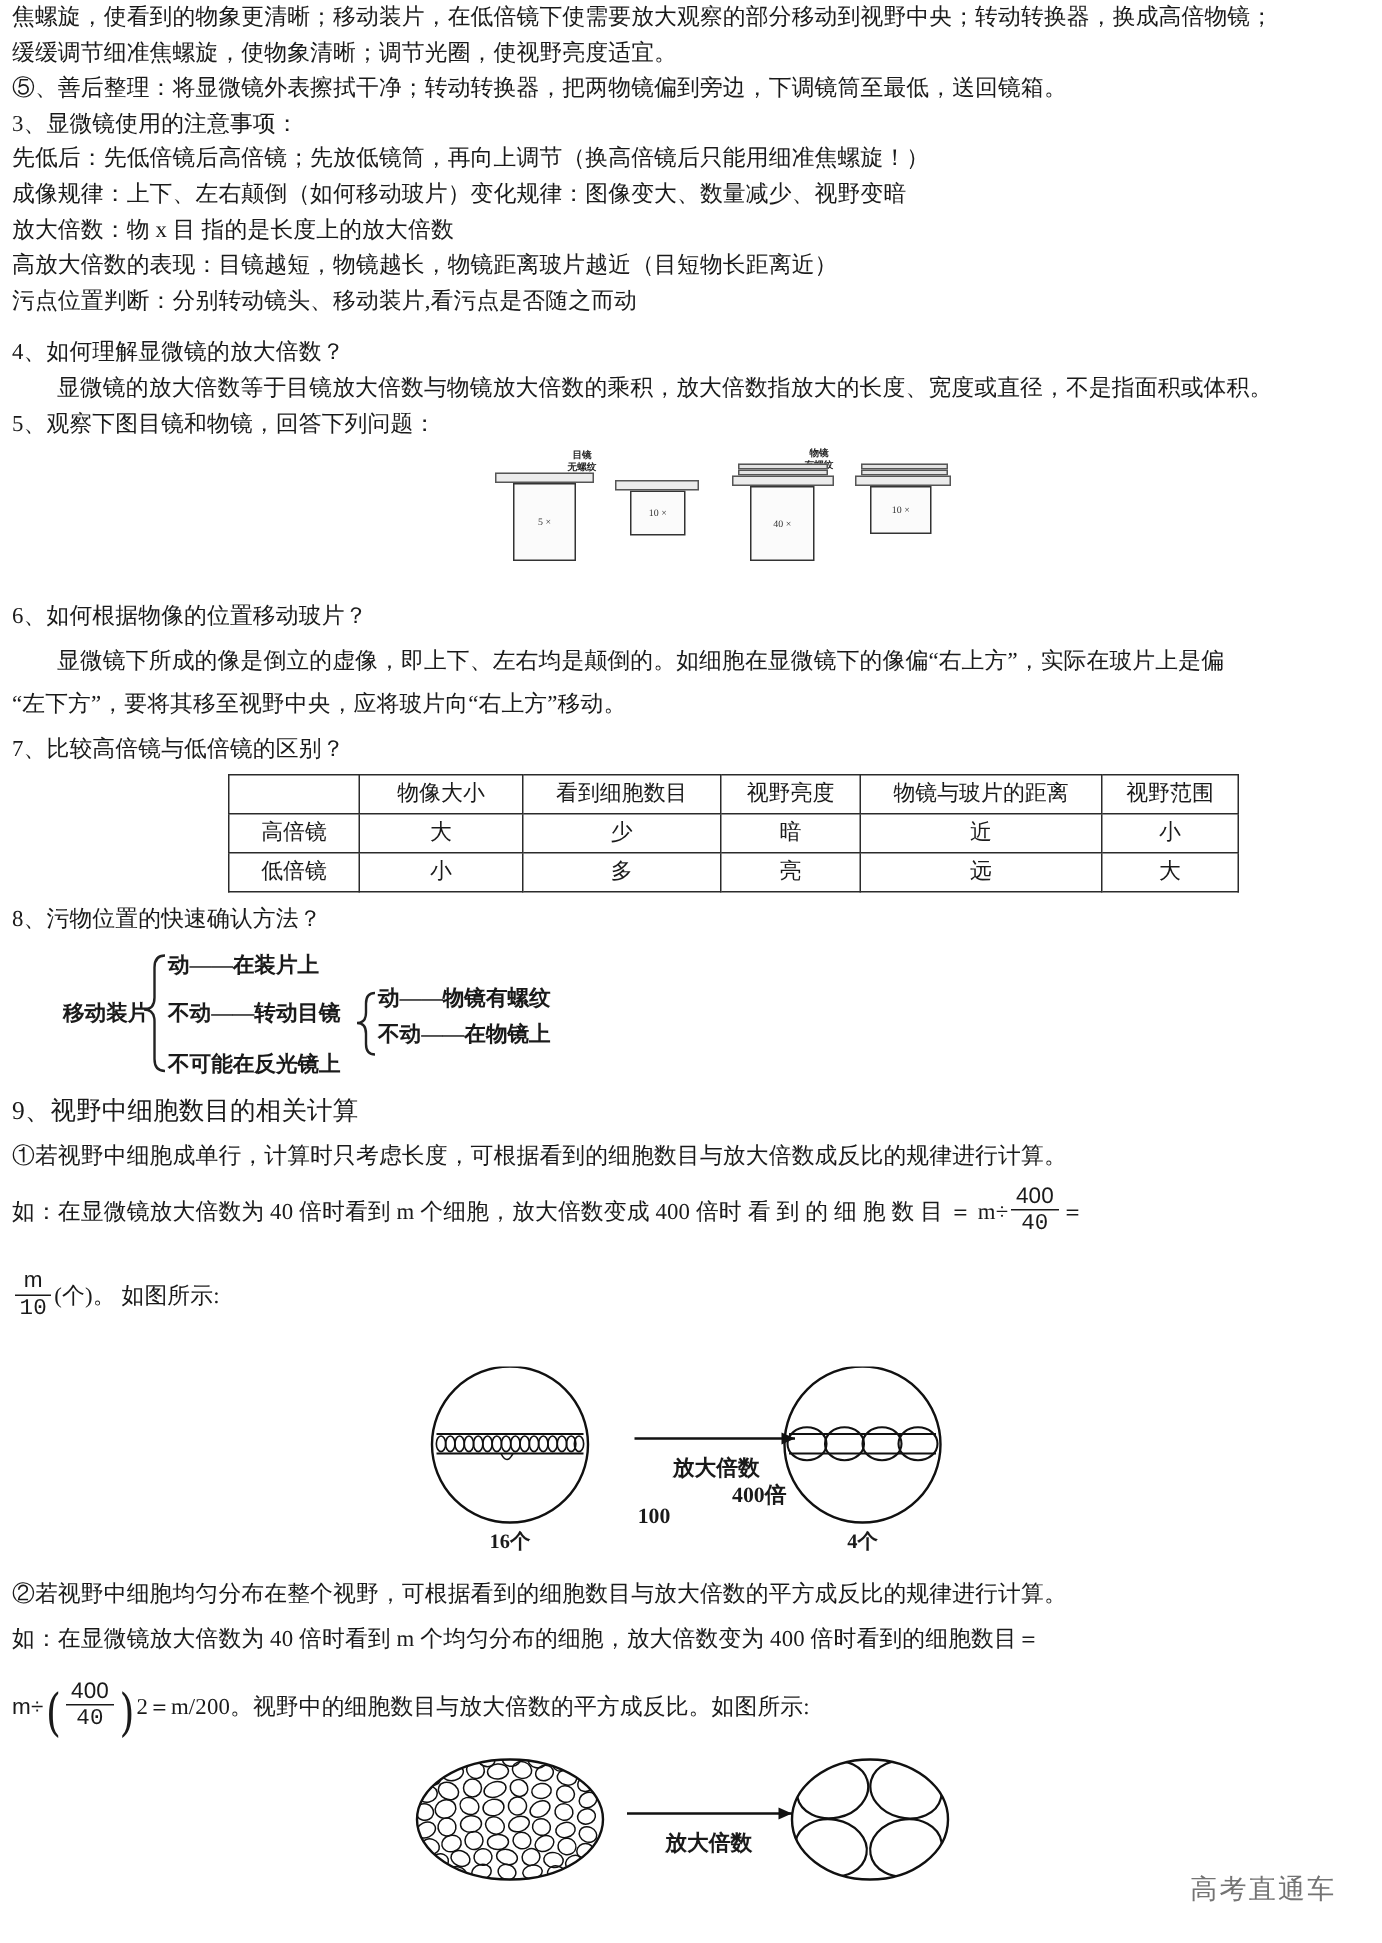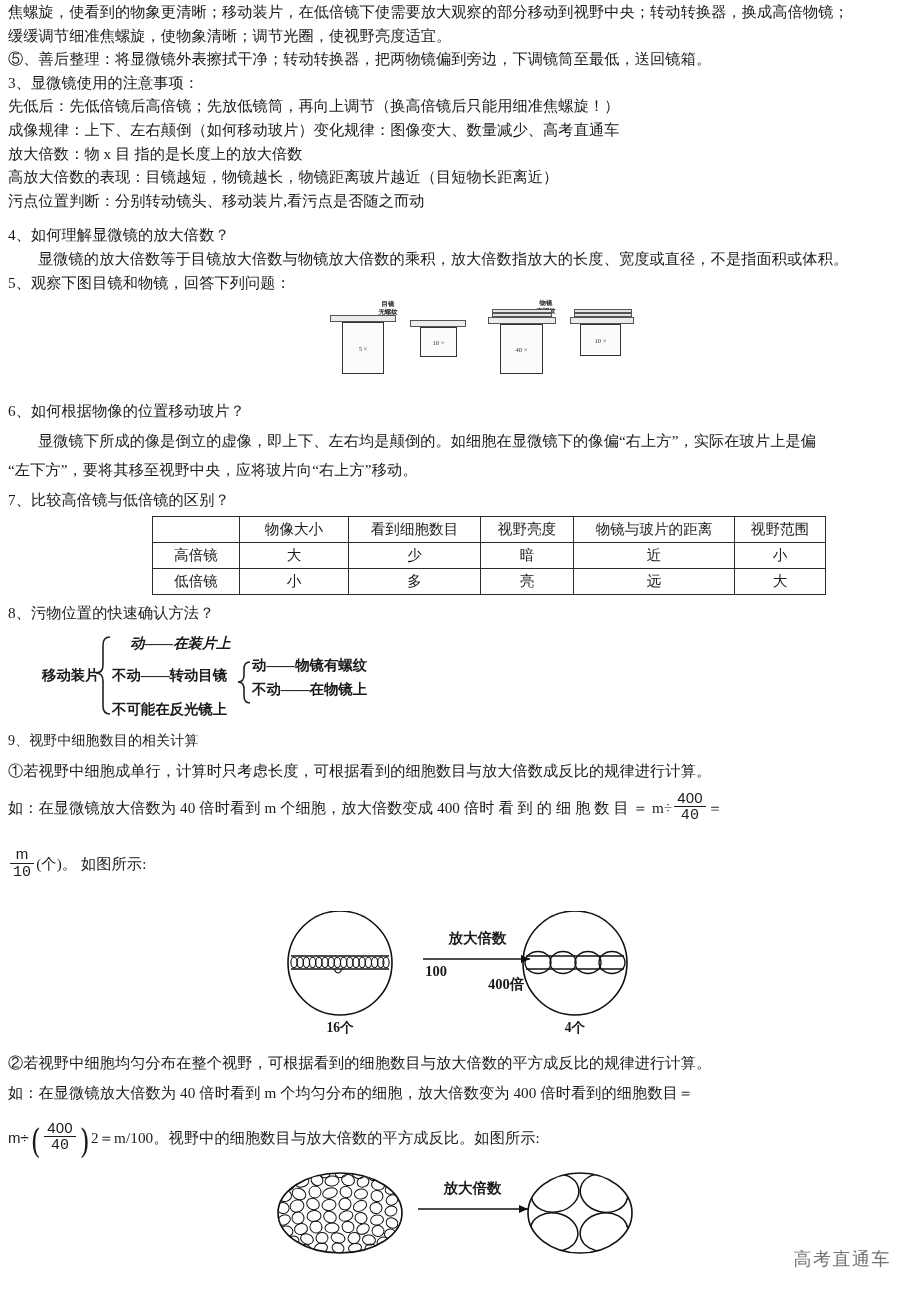--- a/index.html
+++ b/index.html
@@ -29,21 +29,21 @@
     white-space: nowrap;
   }
   .block {
     padding-left: 8px;
     padding-right: 18px;
   }
   .indent {
     text-indent: 30px;
   }
   .sec-head {
-    font-size: 14px;
+    font-size: 17px;
     line-height: 25px;
   }
   .gap-sm { height: 6px; }
   .gap-md { height: 11px; }
   .gap-lg { height: 18px; }
 
   
   .lens-fig {
     position: relative;
     width: 340px;
@@ -153,20 +153,21 @@
     text-align: center;
     white-space: nowrap;
   }
   .arrow-lbl {
     position: absolute;
     font-size: 14.5px;
     font-weight: bold;
     text-align: center;
     white-space: nowrap;
     font-family: "Liberation Serif", serif;
+    margin-top: 40px;
   }
 
   
   .watermark {
     position: absolute;
     right: 30px;
     bottom: 24px;
     font-size: 18px;
     color: #737373;
     letter-spacing: 1.5px;
@@ -180,21 +181,21 @@
 
   <div class="block body-text">
     <div>焦螺旋，使看到的物象更清晰；移动装片，在低倍镜下使需要放大观察的部分移动到视野中央；转动转换器，换成高倍物镜；</div>
     <div>缓缓调节细准焦螺旋，使物象清晰；调节光圈，使视野亮度适宜。</div>
     <div>⑤、善后整理：将显微镜外表擦拭干净；转动转换器，把两物镜偏到旁边，下调镜筒至最低，送回镜箱。</div>
   </div>
 
   <div class="block body-text">
     <div>3、显微镜使用的注意事项：</div>
     <div>先低后：先低倍镜后高倍镜；先放低镜筒，再向上调节（换高倍镜后只能用细准焦螺旋！）</div>
-    <div>成像规律：上下、左右颠倒（如何移动玻片）变化规律：图像变大、数量减少、高考直通车</div>
+    <div>成像规律：上下、左右颠倒（如何移动玻片）变化规律：图像变大、数量减少、视野变暗</div>
     <div>放大倍数：物 x 目  指的是长度上的放大倍数</div>
     <div>高放大倍数的表现：目镜越短，物镜越长，物镜距离玻片越近（目短物长距离近）</div>
     <div>污点位置判断：分别转动镜头、移动装片,看污点是否随之而动</div>
   </div>
 
   <div class="gap-md"></div>
 
   <div class="block body-text">
     <div>4、如何理解显微镜的放大倍数？</div>
     <div class="indent">显微镜的放大倍数等于目镜放大倍数与物镜放大倍数的乘积，放大倍数指放大的长度、宽度或直径，不是指面积或体积。</div>
@@ -296,21 +297,21 @@
   <div class="brace-fig">
     <div class="bf-item" style="left:42px; top:38px;">移动装片</div>
 
     <svg width="500" height="100" style="position:absolute; left:0; top:0;">
 
       <path d="M 110 9 q -7 0 -7 8 L 103 37 q 0 8 -7 8 q 7 0 7 8 L 103 78 q 0 8 7 8" fill="none" stroke="#222" stroke-width="1.6"></path>
 
       <path d="M 250 34 q -6 0 -6 7 L 244 47 q 0 7 -6 7 q 6 0 6 7 L 244 68 q 0 7 6 7" fill="none" stroke="#222" stroke-width="1.6"></path>
     </svg>
 
-    <div class="bf-item" style="left:130px; top:6px;font-style:italic;">动——在装片上</div>
+    <div class="bf-item" style="left:112px; top:6px;">动——在装片上</div>
     <div class="bf-item" style="left:112px; top:38px;">不动——转动目镜</div>
     <div class="bf-item" style="left:252px; top:28px;">动——物镜有螺纹</div>
     <div class="bf-item" style="left:252px; top:52px;">不动——在物镜上</div>
     <div class="bf-item" style="left:112px; top:72px;">不可能在反光镜上</div>
   </div>
 
   <div class="block body-text">
     <div class="sec-head">9、视野中细胞数目的相关计算</div>
     <div class="gap-sm"></div>
     <div>①若视野中细胞成单行，计算时只考虑长度，可根据看到的细胞数目与放大倍数成反比的规律进行计算。</div>
@@ -362,34 +363,34 @@
       <line x1="526" y1="58" x2="624" y2="58" stroke="#111" stroke-width="1.3"></line>
       <g fill="none" stroke="#111" stroke-width="1.4">
         <ellipse cx="538" cy="51.5" rx="13" ry="11"></ellipse>
         <ellipse cx="563" cy="51.5" rx="13" ry="11"></ellipse>
         <ellipse cx="588" cy="51.5" rx="13" ry="11"></ellipse>
         <ellipse cx="612" cy="51.5" rx="13" ry="11"></ellipse>
       </g>
     </svg>
     <div class="arrow-lbl" style="left:415px; top:18px; width:125px;">放大倍数</div>
     <div class="arrow-lbl" style="left:405px; top:52px; width:62px; text-align:center;">100</div>
-    <div class="arrow-lbl" style="left:488px; top:64px; width:72px; text-align:left;">400倍</div>
+    <div class="arrow-lbl" style="left:488px; top:36px; width:72px; text-align:left;">400倍</div>
     <div class="cap" style="left:300px; top:108px; width:80px;">16个</div>
     <div class="cap" style="left:535px; top:108px; width:80px;">4个</div>
   </div>
 
   <div style="height:12px;"></div>
 
   <div class="block body-text">
     <div>②若视野中细胞均匀分布在整个视野，可根据看到的细胞数目与放大倍数的平方成反比的规律进行计算。</div>
     <div class="gap-sm"></div>
     <div>如：在显微镜放大倍数为 40 倍时看到 m 个均匀分布的细胞，放大倍数变为 400 倍时看到的细胞数目＝</div>
     <div style="height:14px;"></div>
     <div>
-      <span class="sans">m÷</span><span class="paren-big">(</span><span class="frac"><span class="num">400</span><span class="den">40</span></span><span class="paren-big">)</span><span>2＝m/100。视野中的细胞数目与放大倍数的平方成反比。如图所示:</span>
+      <span class="sans">m÷</span><span class="paren-big">(</span><span class="frac"><span class="num">400</span><span class="den">40</span></span><span class="paren-big">)</span><span>2＝m/200。视野中的细胞数目与放大倍数的平方成反比。如图所示:</span>
     </div>
   </div>
 
   <div style="height:16px;"></div>
 
   <div class="cell-fig" style="height:110px;">
     <svg width="921" height="110" style="position:absolute; left:0; top:0;">
       <defs>
         <clipPath id="leftClip">
             <ellipse cx="340" cy="42" rx="62" ry="40"></ellipse>

